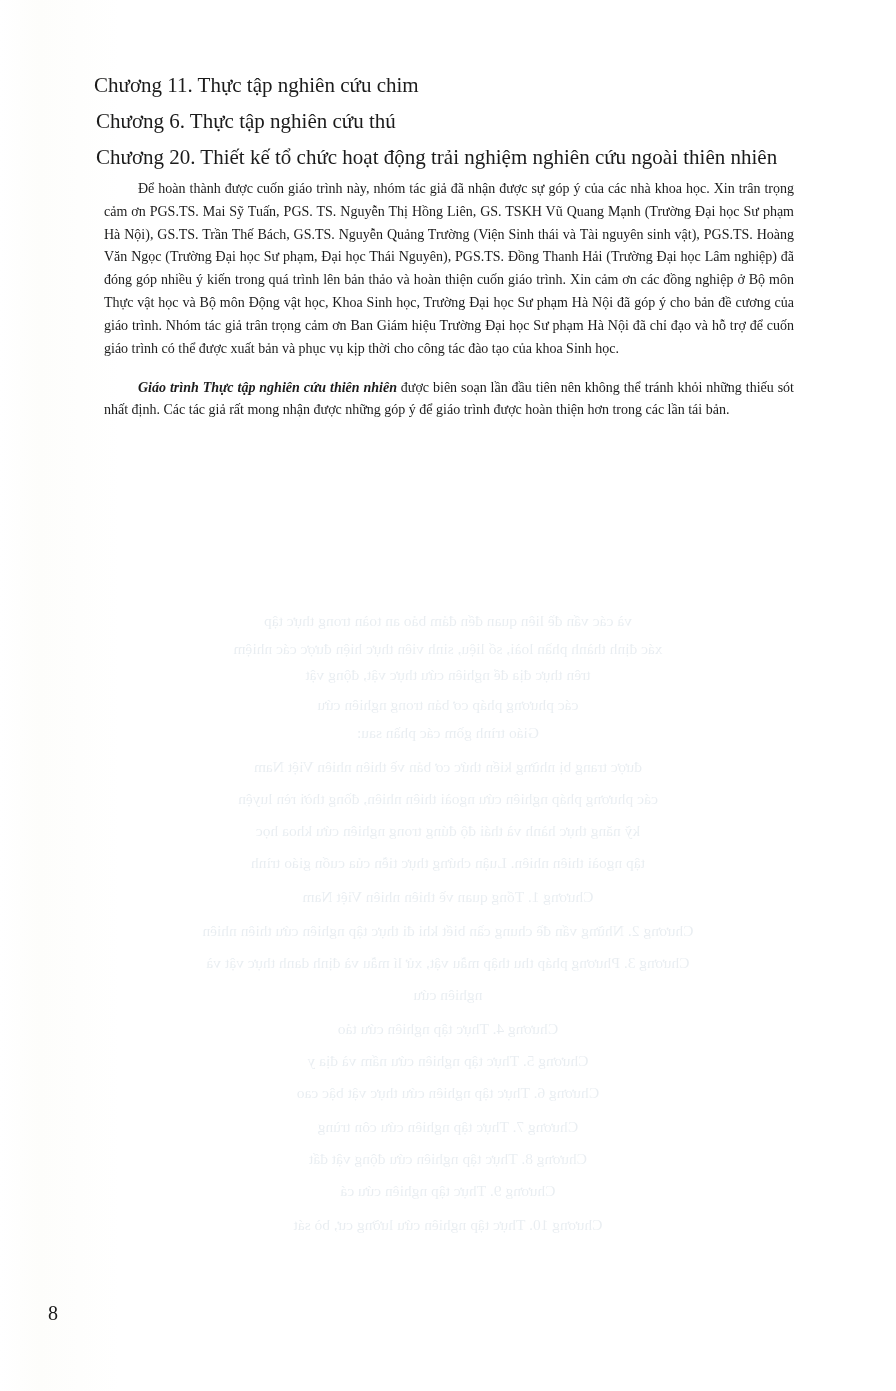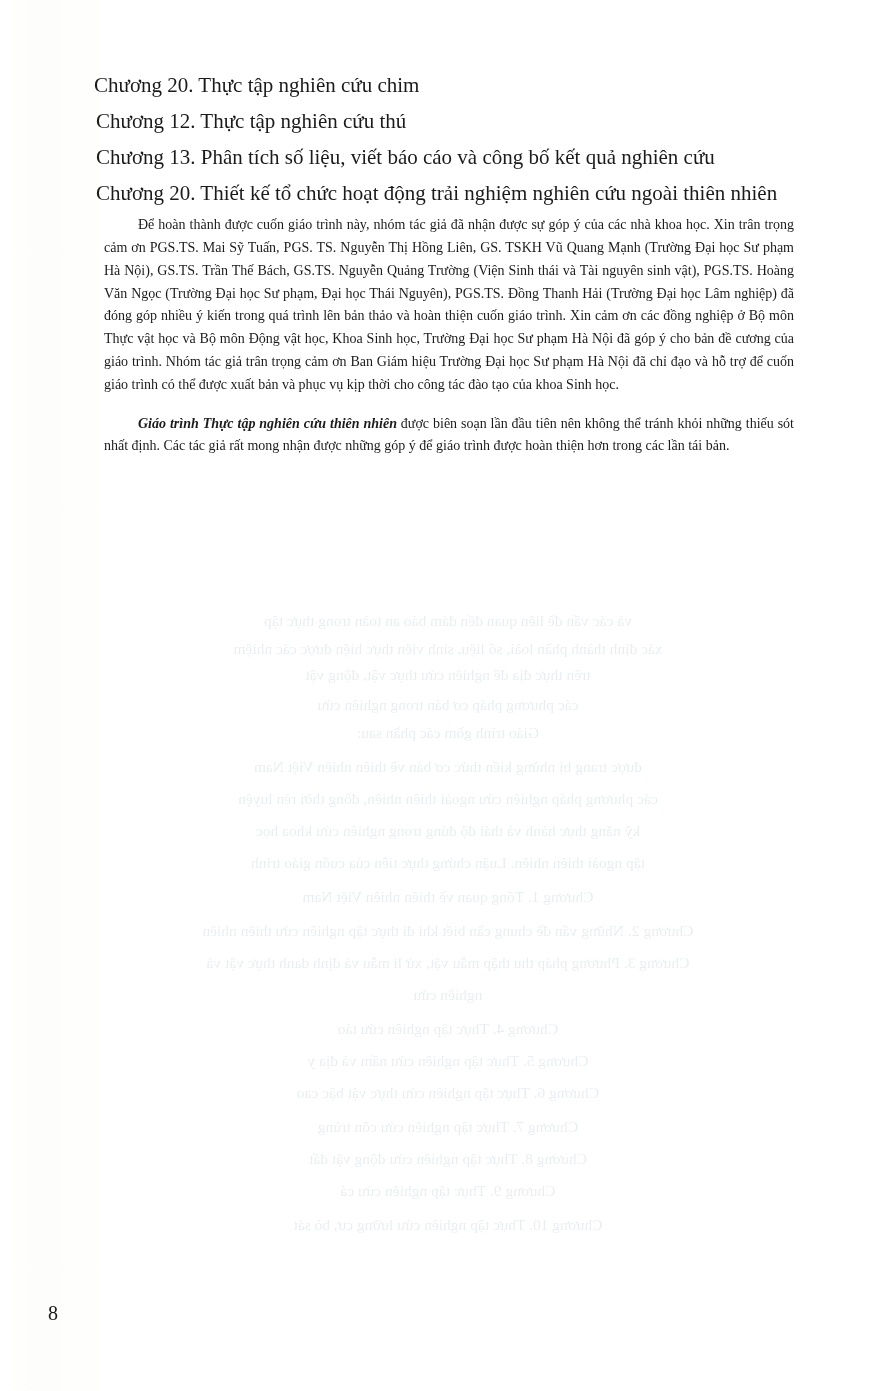--- a/index.html
+++ b/index.html
@@ -118,23 +118,22 @@
     <div class="bl" style="top:1078px">Chương 6. Thực tập nghiên cứu thực vật bậc cao</div>
     <div class="bl" style="top:1112px">Chương 7. Thực tập nghiên cứu côn trùng</div>
     <div class="bl" style="top:1144px">Chương 8. Thực tập nghiên cứu động vật đất</div>
     <div class="bl" style="top:1176px">Chương 9. Thực tập nghiên cứu cá</div>
     <div class="bl" style="top:1210px">Chương 10. Thực tập nghiên cứu lưỡng cư, bò sát</div>
   </div>
 
   <div class="content">
 
     <div>
-      <div class="chapter-line">Chương 20. Thực tập nghiên cứu chim</div>
-      <div class="chapter-line">Chương 12. Thực tập nghiên cứu thú</div>
-      <div class="chapter-line">Chương 13. Phân tích số liệu, viết báo cáo và công bố kết quả nghiên cứu</div>
+      <div class="chapter-line">Chương 11. Thực tập nghiên cứu chim</div>
+      <div class="chapter-line">Chương 6. Thực tập nghiên cứu thú</div>
       <div class="chapter-line">Chương 20. Thiết kế tổ chức hoạt động trải nghiệm nghiên cứu ngoài thiên nhiên</div>
     </div>
 
     <p class="para first">Để hoàn thành được cuốn giáo trình này, nhóm tác giả đã nhận được sự góp ý của các nhà khoa học. Xin trân trọng cảm ơn PGS.TS. Mai Sỹ Tuấn, PGS. TS. Nguyễn Thị Hồng Liên, GS. TSKH Vũ Quang Mạnh (Trường Đại học Sư phạm Hà Nội), GS.TS. Trần Thế Bách, GS.TS. Nguyễn Quảng Trường (Viện Sinh thái và Tài nguyên sinh vật), PGS.TS. Hoàng Văn Ngọc (Trường Đại học Sư phạm, Đại học Thái Nguyên), PGS.TS. Đồng Thanh Hải (Trường Đại học Lâm nghiệp) đã đóng góp nhiều ý kiến trong quá trình lên bản thảo và hoàn thiện cuốn giáo trình. Xin cảm ơn các đồng nghiệp ở Bộ môn Thực vật học và Bộ môn Động vật học, Khoa Sinh học, Trường Đại học Sư phạm Hà Nội đã góp ý cho bản đề cương của giáo trình. Nhóm tác giả trân trọng cảm ơn Ban Giám hiệu Trường Đại học Sư phạm Hà Nội đã chỉ đạo và hỗ trợ để cuốn giáo trình có thể được xuất bản và phục vụ kịp thời cho công tác đào tạo của khoa Sinh học.</p>
 
     <p class="para second"><span class="emph">Giáo trình Thực tập nghiên cứu thiên nhiên</span><span> được biên soạn lần đầu tiên nên không thể tránh khỏi những thiếu sót nhất định. Các tác giả rất mong nhận được những góp ý để giáo trình được hoàn thiện hơn trong các lần tái bản.</span></p>
 
 
   </div>
 

